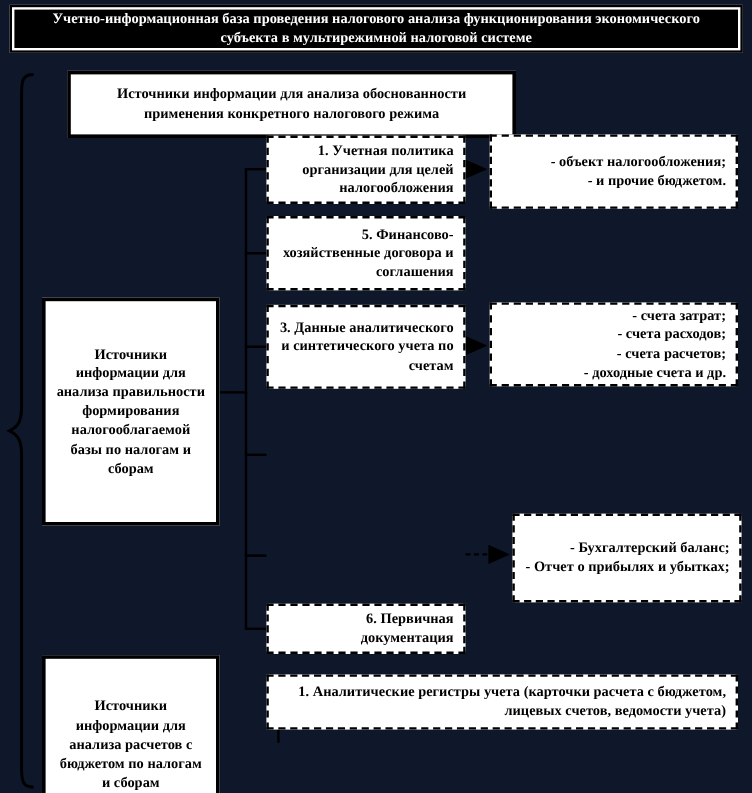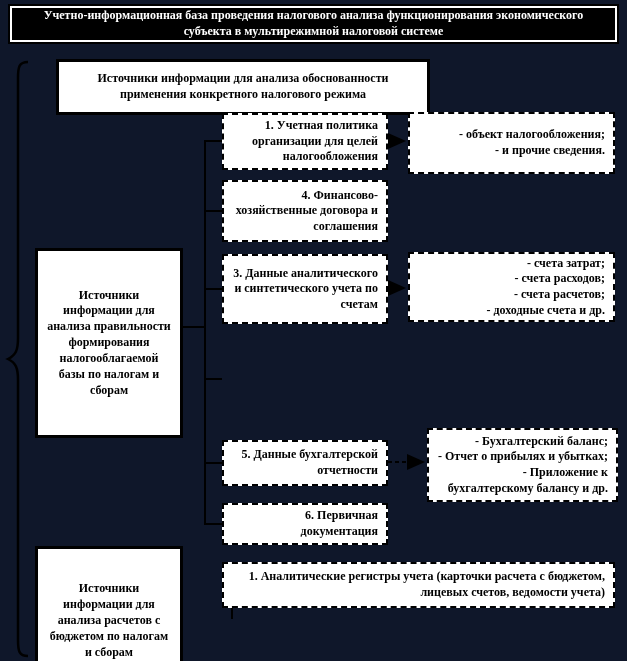--- a/index.html
+++ b/index.html
@@ -73,38 +73,36 @@
   <div class="title-outer">
     <div class="title-inner">Учетно-информационная база проведения налогового анализа функционирования экономического субъекта в мультирежимной налоговой системе</div>
   </div>
 
   <div class="solid-box top-box">Источники информации для анализа обоснованности применения конкретного налогового режима</div>
 
   <div class="solid-box left-box-1">Источники информации для анализа правильности формирования налогооблагаемой базы по налогам и сборам</div>
   <div class="solid-box left-box-2">Источники информации для анализа расчетов с бюджетом по налогам и сборам</div>
 
   <div class="dashed-box left-text m1">1. Учетная политика организации для целей налогообложения</div>
-  <div class="dashed-box left-text m2">4. Финансово-хозяйственные договора и соглашения</div>
+  <div class="dashed-box left-text m2">5. Финансово-хозяйственные договора и соглашения</div>
   <div class="dashed-box left-text m3">3. Данные аналитического и синтетического учета по счетам</div>
-  <div class="dashed-box left-text m5">5. Данные бухгалтерской отчетности</div>
   <div class="dashed-box left-text m6">6. Первичная документация</div>
 
   <div class="dashed-box left-text b1">1. Аналитические регистры учета (карточки расчета с бюджетом, лицевых счетов, ведомости учета)</div>
 
   <div class="dashed-box left-text r1">
     <div class="bullet">- объект налогообложения;</div>
-    <div class="bullet">- и прочие сведения.</div>
+    <div class="bullet">- и прочие бюджетом.</div>
   </div>
 
   <div class="dashed-box left-text r2">
     <div class="bullet">- счета затрат;</div>
     <div class="bullet">- счета расходов;</div>
     <div class="bullet">- счета расчетов;</div>
     <div class="bullet">- доходные счета и др.</div>
   </div>
 
   <div class="dashed-box left-text r3">
     <div class="bullet">- Бухгалтерский баланс;</div>
     <div class="bullet">- Отчет о прибылях и убытках;</div>
-    <div class="bullet">- Приложение к бухгалтерскому балансу и др.</div>
   </div>
 
 </div>
 
 </body></html>

